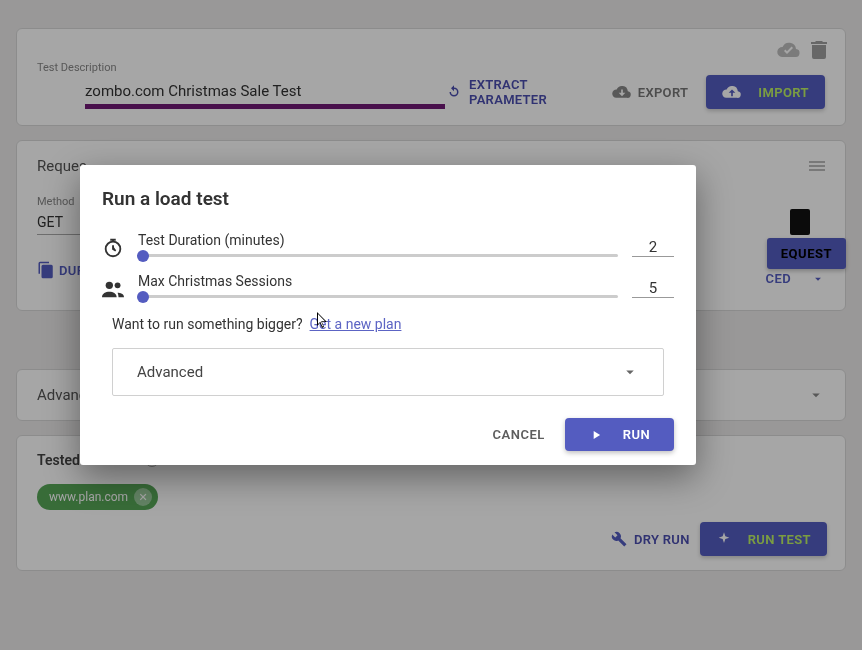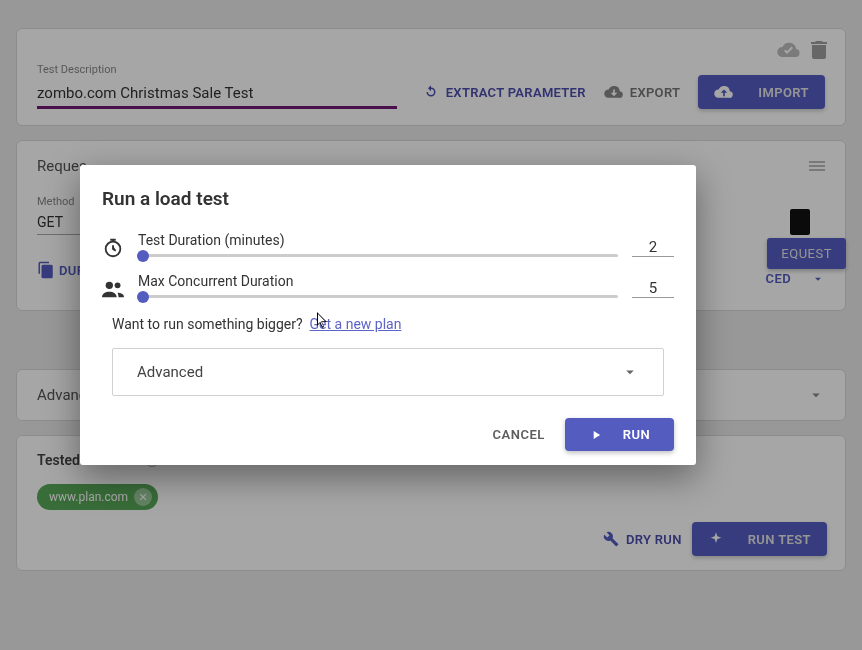--- a/index.html
+++ b/index.html
@@ -28,46 +28,47 @@
   }
   .cloud-check, .trash {
     color:#bdbdbd;
   }
   .icon { display:inline-flex; align-items:center; justify-content:center;}
   .label-small {
     font-size:11px; color:#888; margin-top:8px; margin-bottom:4px;
   }
   .underline-input {
     border:none;
-    border-bottom:3px solid #701a75;
+    border-bottom:5px solid #701a75;
     font-size:15px;
     padding:4px 0;
     width:360px;
     background:transparent;
     color:#333;
+    margin-left:48px;
   }
   .top-row {
     display:flex; align-items:flex-end; justify-content:space-between;
   }
   .top-buttons {
     display:flex; align-items:center; gap:18px;
     margin-top:30px;
   }
   .flat-btn {
     display:inline-flex; align-items:center;
     gap:6px;
     color:#4b4eaf; font-weight:600; font-size:13px;
     letter-spacing:.3px;
     text-transform:uppercase;
     cursor:pointer;
   }
   .flat-btn.grey { color:#777; }
   .raised-btn {
-    display:inline-flex; align-items:center; gap:24px;
-    background:#545cc0; color:#e5e5e5;
+    display:inline-flex; align-items:center; gap:16px;
+    background:#545cc0; color:#bef264;
     padding:9px 16px;
     border-radius:4px;
     font-weight:600; font-size:13px;
     letter-spacing:.4px;
     text-transform:uppercase;
     cursor:pointer;
     box-shadow:0 2px 4px rgba(0,0,0,.2);
   }
   .section-row { display:flex; align-items:center; justify-content:space-between;}
   .section-title { font-size:15px; color:#555; font-weight:400; }
@@ -206,24 +207,24 @@
   }
   svg { display:block; }
   .advanced-right-text {
     color:#545cc0; font-weight:600; letter-spacing:.4px; font-size:13px;
     display:inline-flex; align-items:center; gap:20px;
     position:absolute; right:20px; top:26px;
   }
   .req-card { padding-bottom:28px; }
   .partial-btn {
     position:absolute; right:16px; top:238px;
-    background:#545cc0; color:#e5e5e5;
+    background:#545cc0; color:#000000;
     padding:8px 14px;
     border-radius:3px;
-    font-weight:400; font-size:13px;
+    font-weight:700; font-size:13px;
     letter-spacing:.5px;
     box-shadow:0 2px 4px rgba(0,0,0,.25);
   }
   .tested-card {
     min-height:130px;
     position:relative;
     padding-bottom:60px;
   }
 </style>
 </head>
@@ -375,21 +376,21 @@
 
   <div class="param-row">
     <span class="param-ico icon">
       <svg width="22" height="18" viewBox="0 0 24 18">
           <circle cx="8" cy="5" r="4" fill="#333"></circle>
           <circle cx="17" cy="5" r="3.2" fill="#333"></circle>
           <path fill="#333" d="M0 18c0-4 4-6 8-6s8 2 8 6H0zm17-5c3 0 7 1 7 5h-6c0-2-.5-3.7-1-5z"></path>
         </svg>
     </span>
     <div class="param-body">
-      <div class="param-label">Max Concurrent Duration</div>
+      <div class="param-label">Max Christmas Sessions</div>
       <div class="slider">
         <div class="thumb" style="left:1%;"></div>
       </div>
     </div>
     <input class="param-value" value="5" style="">
   </div>
 
   <div class="plan-line">
     <span>Want to run something bigger?</span>&nbsp;&nbsp;<a>Get a new plan</a>
   </div>

